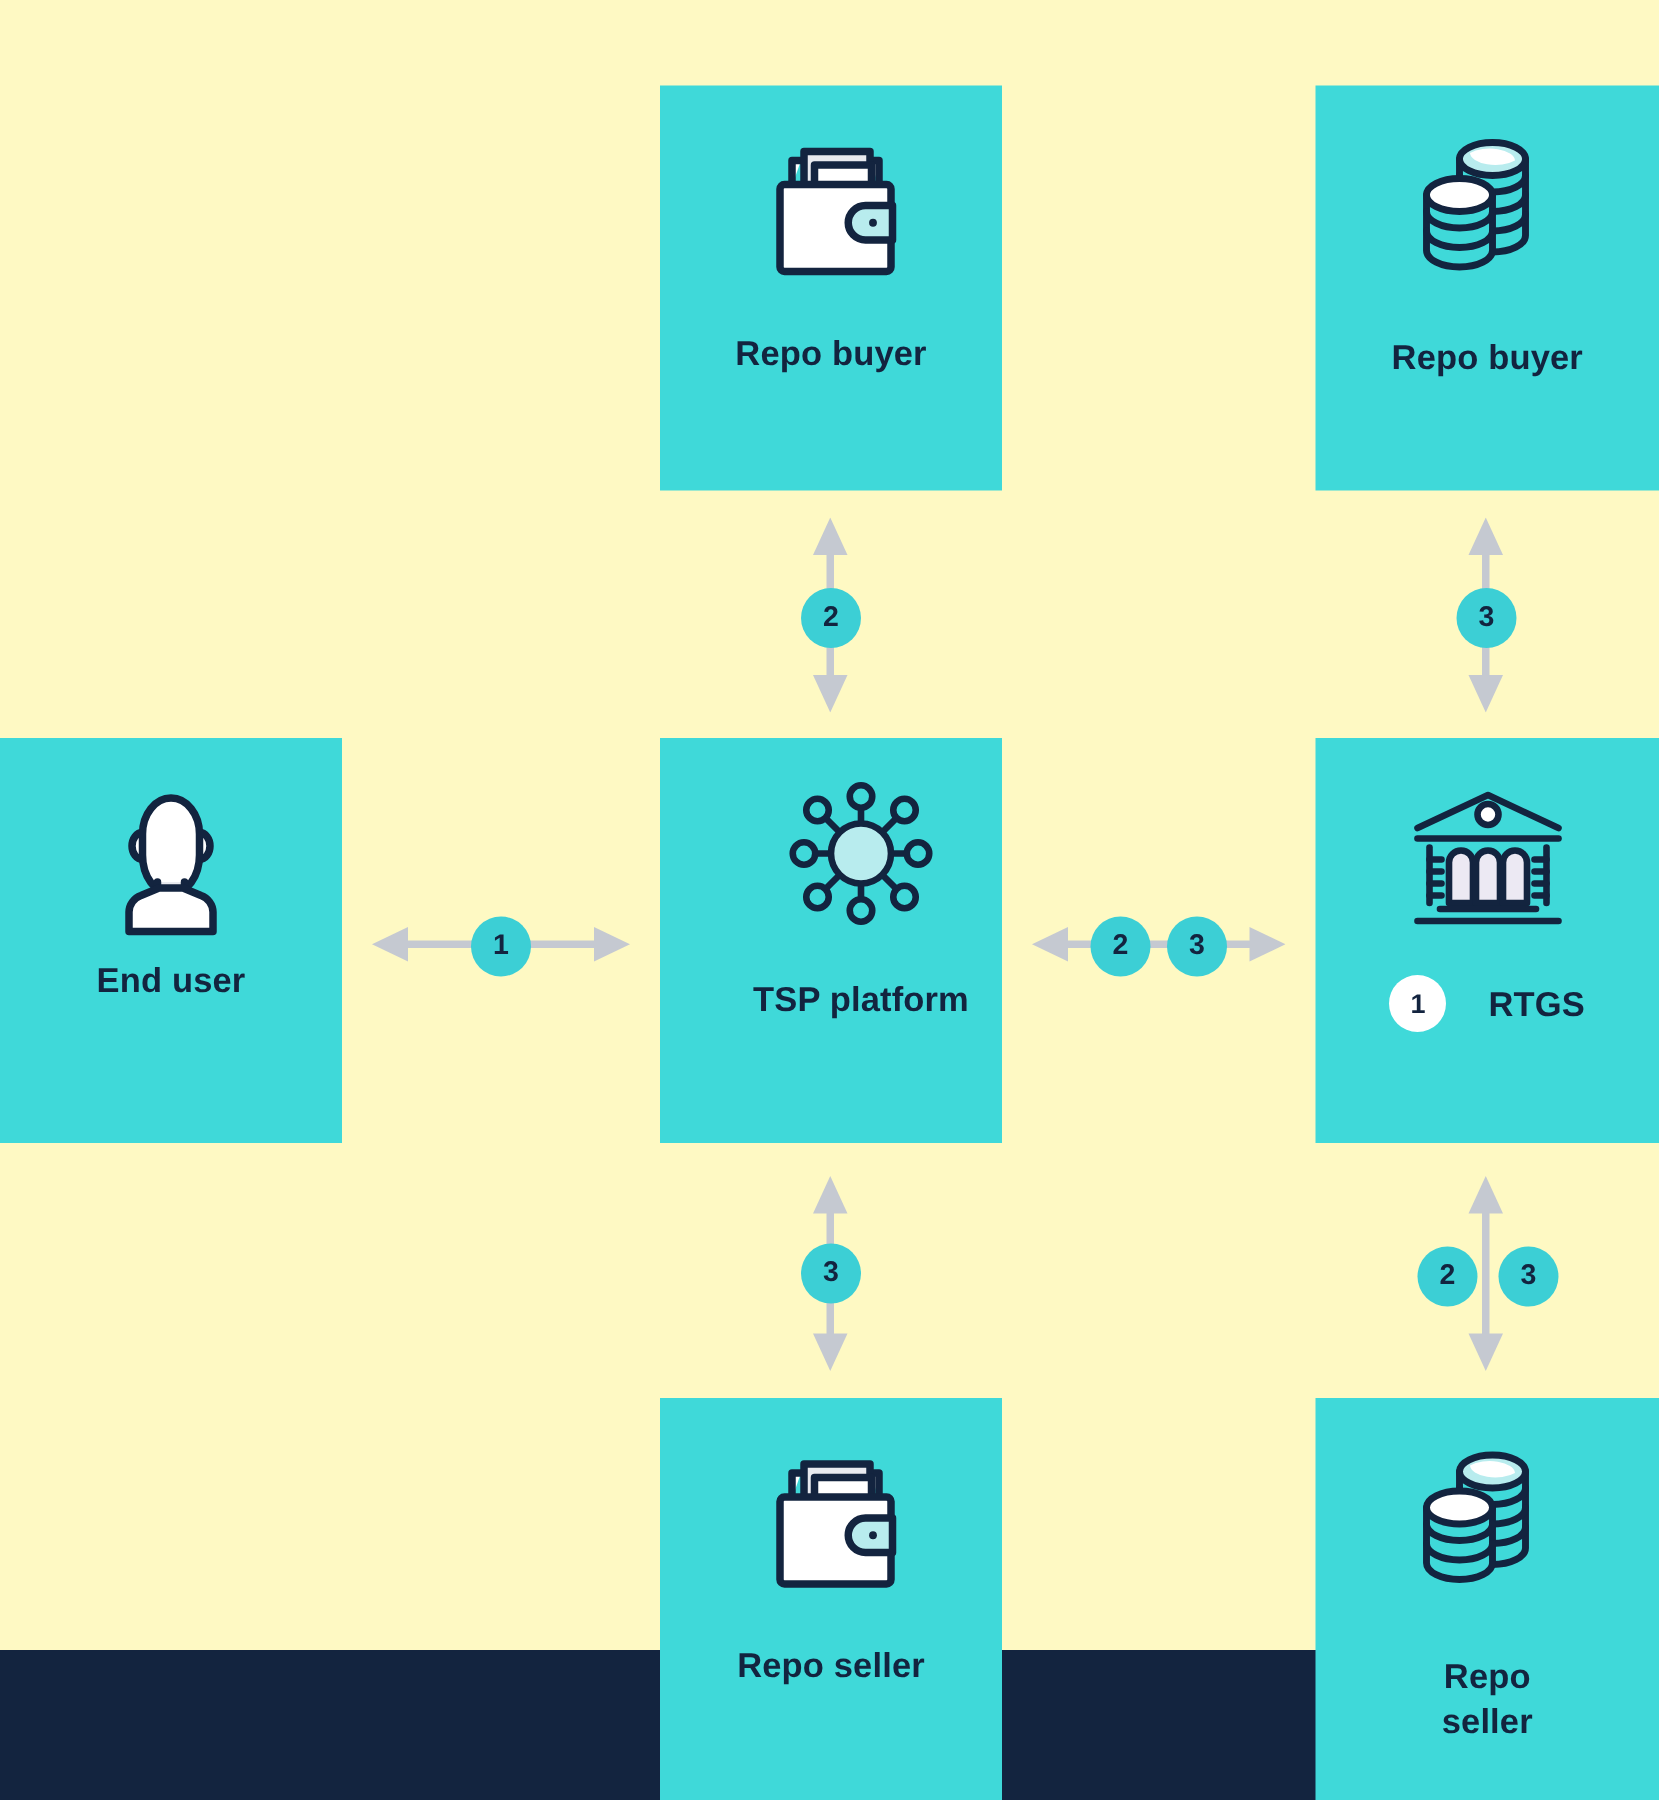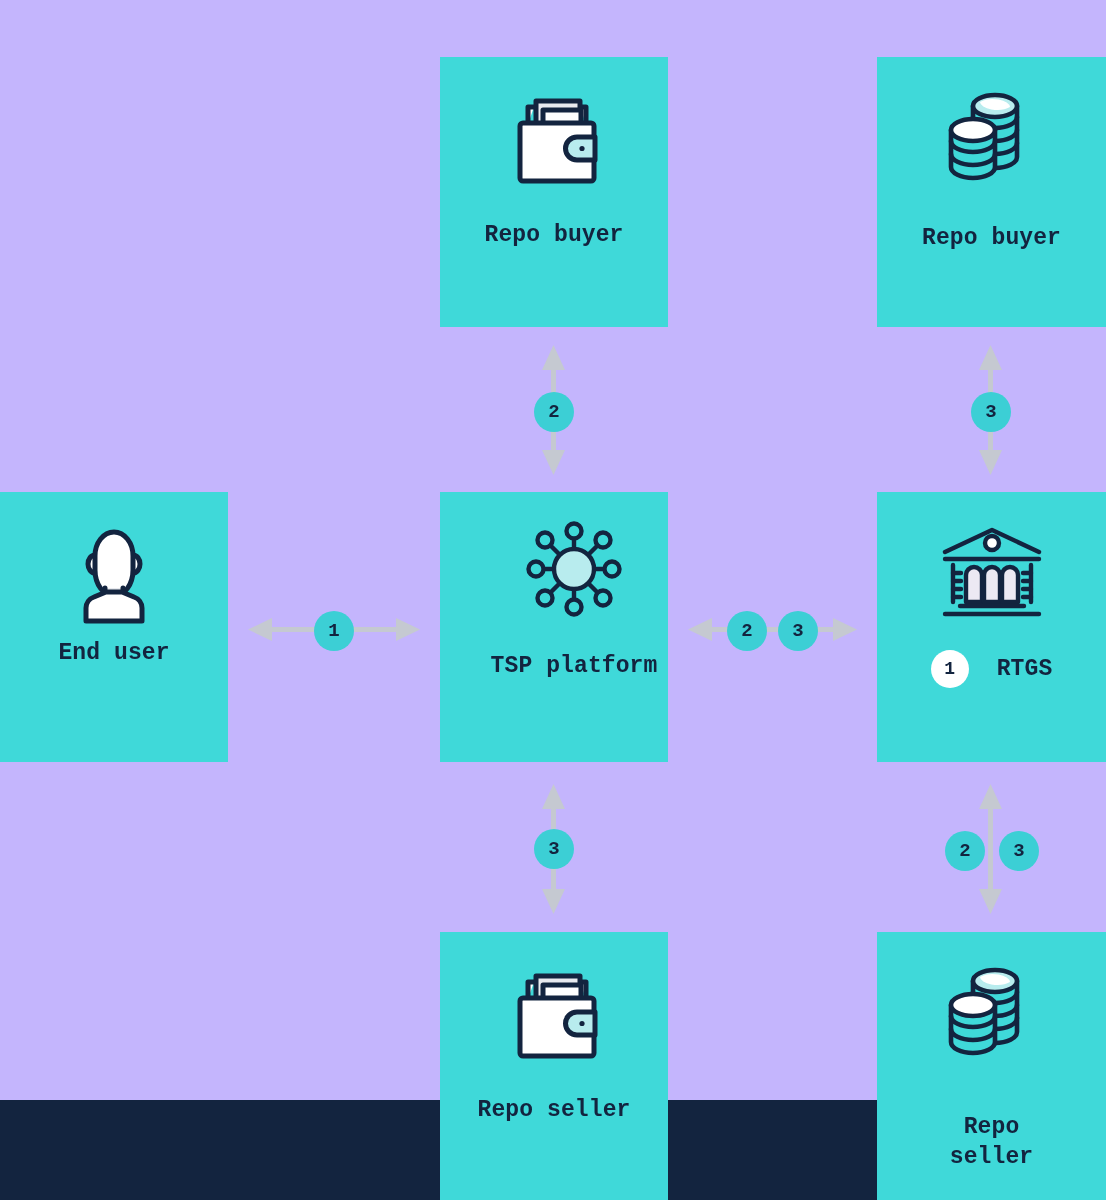--- a/index.html
+++ b/index.html
@@ -9,22 +9,21 @@
     height: 1200px;
     background: #13243f;
     font-family: "Liberation Sans", sans-serif;
     overflow: hidden;
   }
 
   #diagram {
     position: relative;
     width: 1106px;
     height: 1100px;
-    background: #c4b5fd;
-    font-family: Liberation Mono, monospace;
+    background: #fef9c3;
   }
 
   
   .node {
     position: absolute;
     background: #3fd9d9;
     display: flex;
     flex-direction: column;
     align-items: center;
     justify-content: flex-start;
@@ -78,21 +77,21 @@
   #node-repo-seller-cash .node-icon { padding-top: 28px; }
   #node-end-user .node-icon { padding-top: 28px; }
   #node-tsp-platform .node-icon { padding-top: 27px; }
   #node-rtgs .node-icon { padding-top: 34px; }
 
   #node-repo-buyer-securities .node-label { margin-top: 28px; }
   #node-repo-buyer-cash .node-label { margin-top: 28px; }
   #node-end-user .node-label { margin-top: 12px; }
   #node-tsp-platform .node-label { margin-top: 32px; }
   #node-repo-seller-securities .node-label { margin-top: 28px; }
-  #node-repo-seller-cash .node-label { margin-top: 42px; }
+  #node-repo-seller-cash .node-label { margin-top: 32px; }
 
   
   .rtgs-label-row {
     display: flex;
     align-items: center;
     justify-content: center;
     width: 100%;
     margin-top: 30px;
     gap: 28px;
   }

